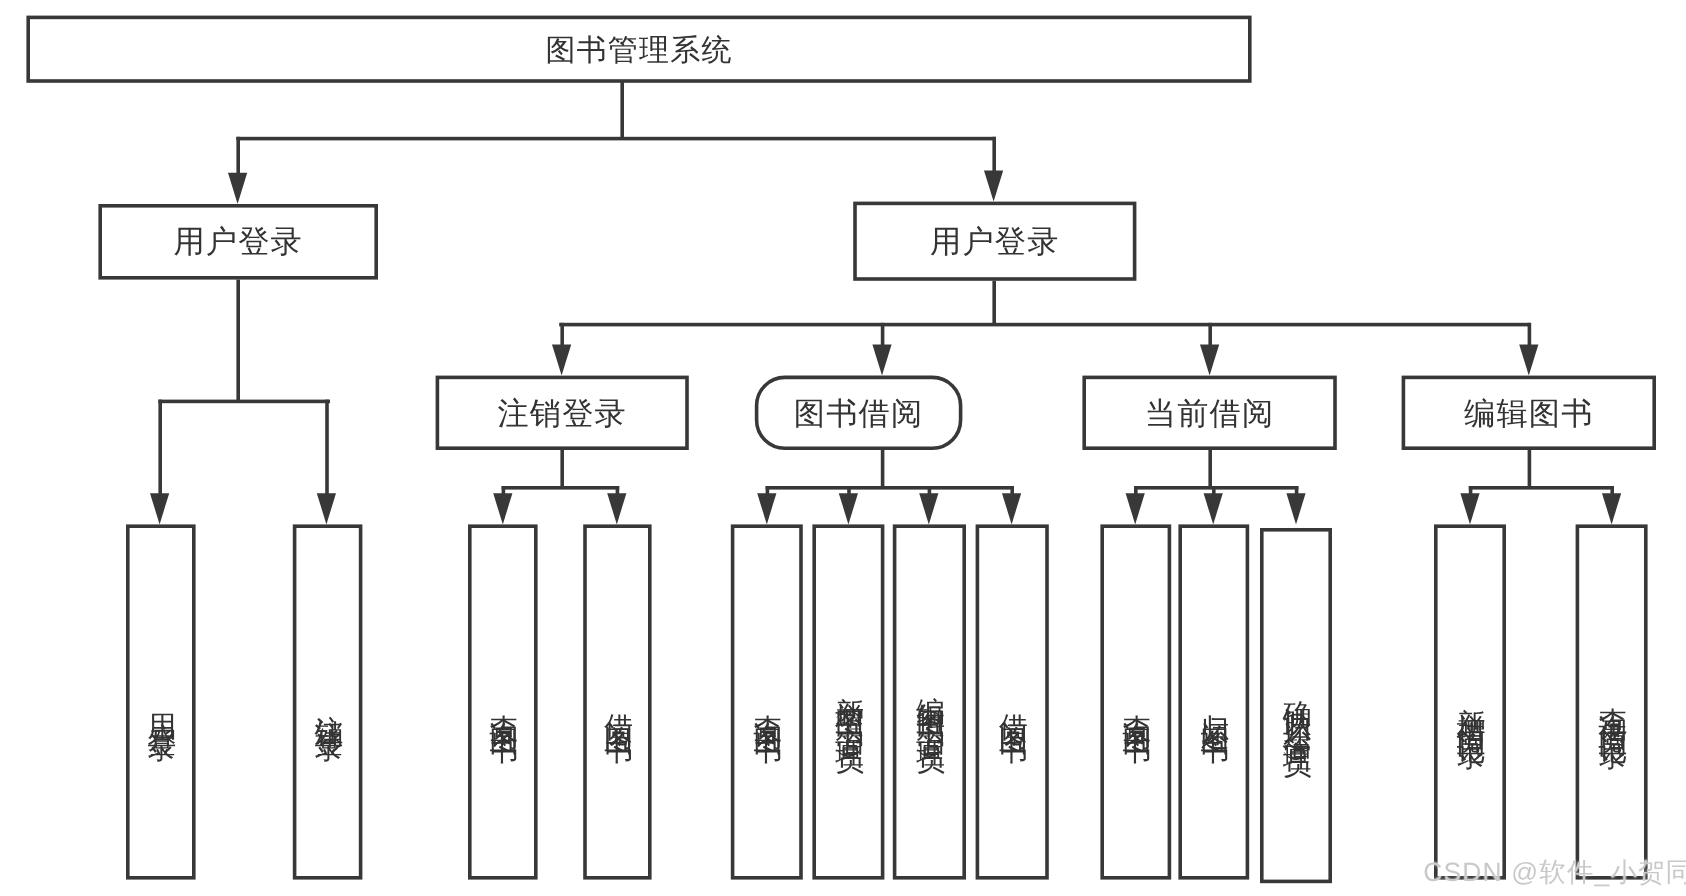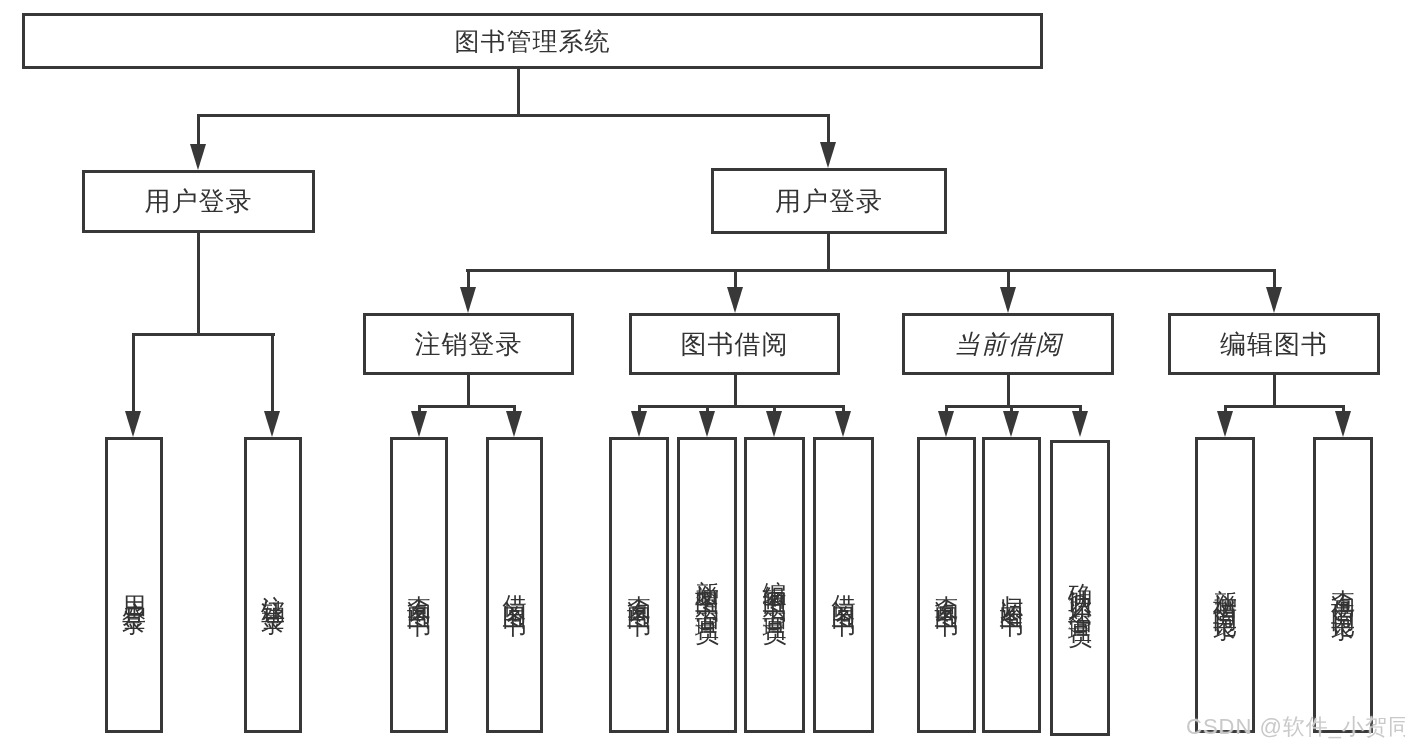--- a/index.html
+++ b/index.html
@@ -59,22 +59,22 @@
   <div class="vl" style="left:467px;top:269px;height:20px;"></div>
   <div class="arr" style="left:460px;top:287px;"></div>
   <div class="vl" style="left:734px;top:269px;height:20px;"></div>
   <div class="arr" style="left:727px;top:287px;"></div>
   <div class="vl" style="left:1007px;top:269px;height:20px;"></div>
   <div class="arr" style="left:1000px;top:287px;"></div>
   <div class="vl" style="left:1273px;top:269px;height:20px;"></div>
   <div class="arr" style="left:1266px;top:287px;"></div>
 
   <div class="box hbox" style="left:363px;top:313px;width:211px;height:62px;">注销登录</div>
-  <div class="box hbox" style="left:629px;top:313px;width:211px;height:62px;">图书借阅</div>
-  <div class="box hbox" style="left:902px;top:313px;width:212px;height:62px;font-style:italic;">当前借阅</div>
+  <div class="box hbox" style="left:629px;top:313px;width:173px;height:62px;border-radius:25px;">图书借阅</div>
+  <div class="box hbox" style="left:902px;top:313px;width:212px;height:62px;">当前借阅</div>
   <div class="box hbox" style="left:1168px;top:313px;width:212px;height:62px;">编辑图书</div>
 
   <div class="vl" style="left:467px;top:375px;height:32px;"></div>
   <div class="hl" style="left:418px;top:405px;width:98px;"></div>
   <div class="vl" style="left:418px;top:405px;height:10px;"></div>
   <div class="arr" style="left:411px;top:411px;"></div>
   <div class="vl" style="left:513px;top:405px;height:10px;"></div>
   <div class="arr" style="left:506px;top:411px;"></div>
 
   <div class="vl" style="left:734px;top:375px;height:32px;"></div>

